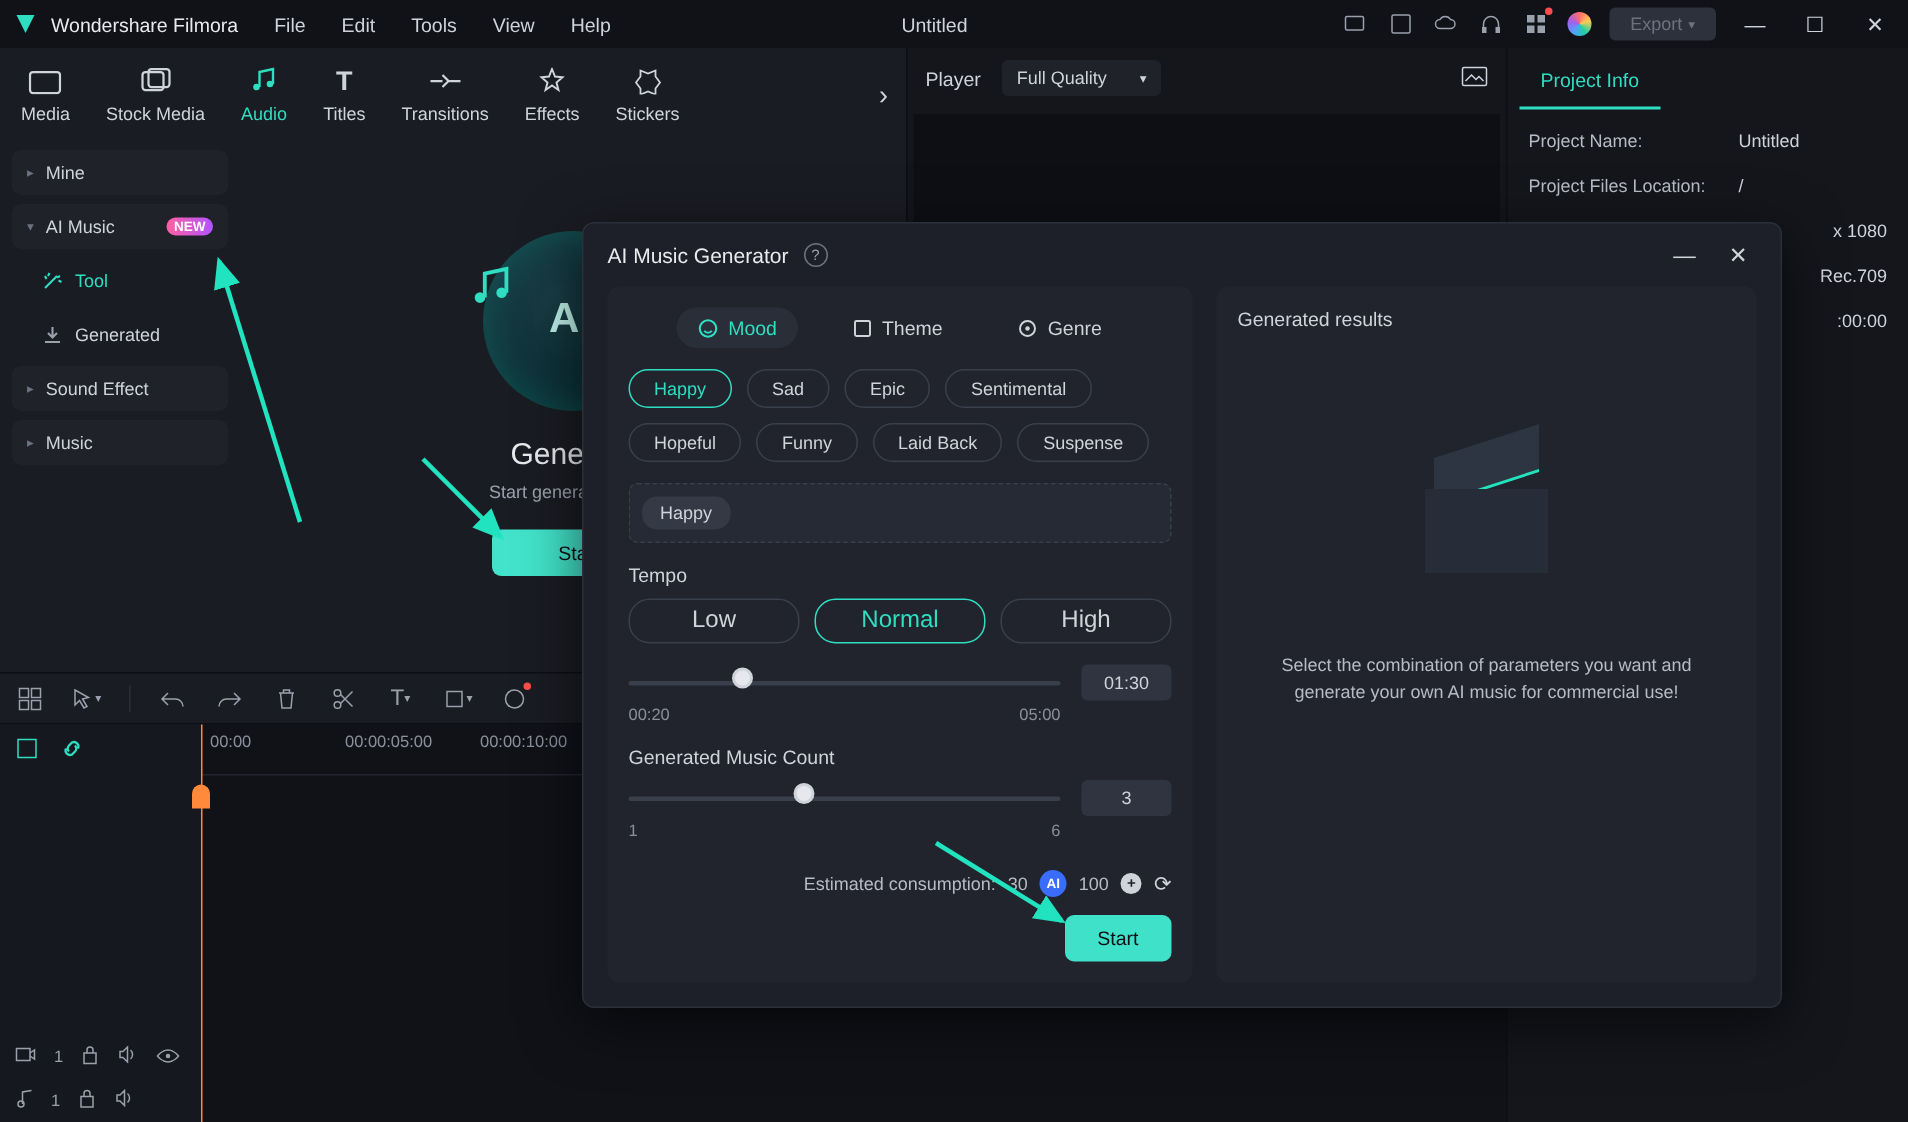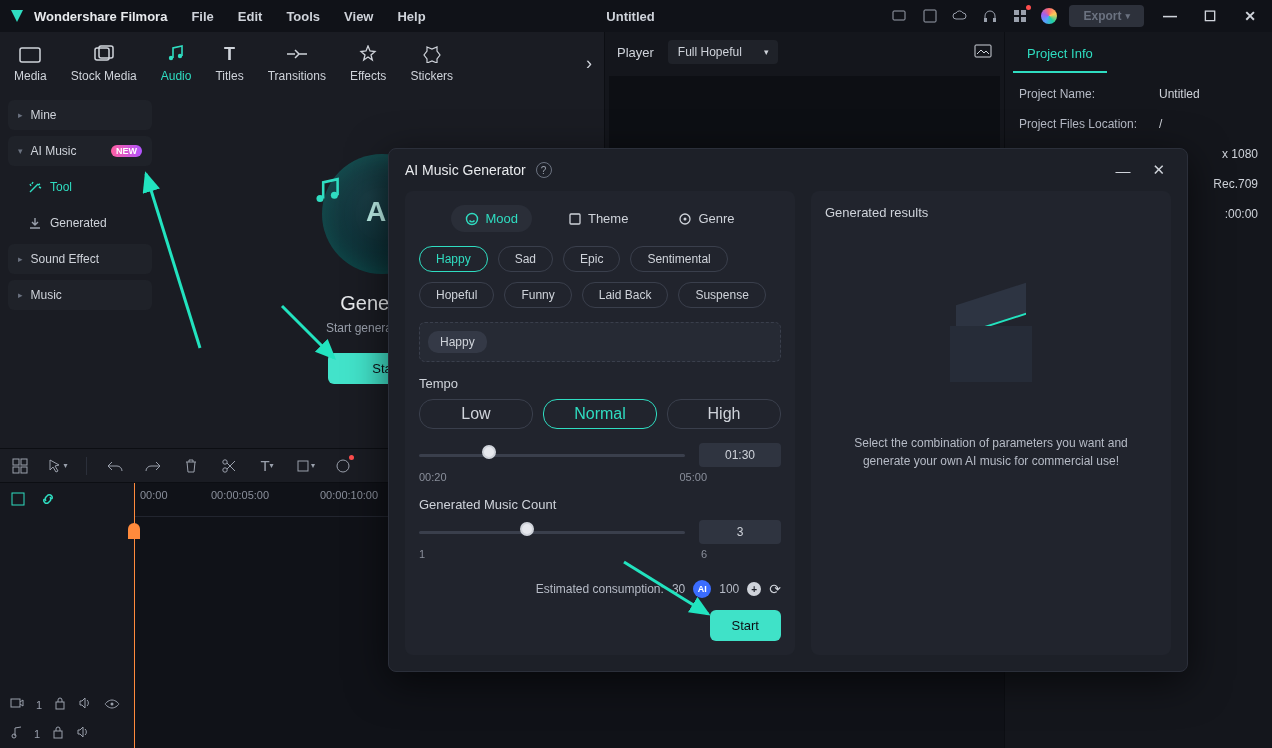--- a/index.html
+++ b/index.html
@@ -14,21 +14,21 @@
   --text-dim: #9aa0ac;
   --text-dimmer: #6b7280;
   --accent: #2fddc1;
   --accent-dark: #1fa48e;
   --border: #2b2f3a;
 }
 * { box-sizing: border-box; margin: 0; padding: 0; font-family: "Segoe UI", Tahoma, sans-serif; }
 body { width: 1272px; height: 748px; background: var(--bg-main); color: var(--text); overflow: hidden; position: relative; font-size: 13px; }
 
 
-.titlebar { height: 32px; background: #101218; display: flex; align-items: center; padding: 0 8px; font-weight: bold; }
+.titlebar { height: 32px; background: #101218; display: flex; align-items: center; padding: 0 8px; }
 .titlebar .logo { width: 18px; height: 18px; margin-right: 8px; }
 .titlebar .app-name { font-size: 13px; color: #e8eaed; margin-right: 24px; }
 .titlebar .menu-item { font-size: 13px; color: #cfd3da; margin-right: 24px; cursor: pointer; }
 .titlebar .center-title { flex: 1; text-align: center; font-size: 13px; color: #cfd3da; padding-right: 80px; }
 .titlebar .right-icons { display: flex; align-items: center; gap: 12px; }
 .titlebar .icon-slot { width: 18px; height: 18px; color: #9aa0ac; display:flex; align-items:center; justify-content:center; }
 .titlebar .export-btn { background: #2d313b; color: #6b7280; padding: 4px 14px; border-radius: 4px; font-size: 12px; display:flex; align-items:center; gap:4px; }
 .titlebar .win-ctrl { width: 28px; text-align: center; font-size: 14px; color: #cfd3da; }
 .rainbow-dot{width:16px;height:16px;border-radius:50%;background:conic-gradient(#ff6b6b,#feca57,#1dd1a1,#54a0ff,#a55eea,#ff6b6b);}
 .notify-dot{position:relative}
@@ -106,21 +106,21 @@
 .pill{padding:5px 16px;border-radius:14px;border:1px solid #3a3f4c;font-size:12px;color:#cfd3da;cursor:pointer;}
 .pill.on{border-color:var(--accent);color:var(--accent);}
 .sel-box{background:#262a34;border:1px dashed #3a3f4c;border-radius:6px;padding:8px;margin-top:4px;margin-bottom:14px;}
 .chip{display:inline-block;background:#343946;border-radius:10px;padding:4px 12px;font-size:12px;color:#cfd3da;}
 .section-label{font-size:13px;color:#cfd3da;margin-bottom:8px;}
 .tempo-row{display:flex;gap:10px;margin-bottom:14px;}
 .tempo-btn{flex:1;text-align:center;padding:5px 0;border-radius:14px;border:1px solid #3a3f4c;font-size:16px;color:#cfd3da;cursor:pointer;}
 .tempo-btn.on{border-color:var(--accent);color:var(--accent);}
 .slider-wrap{display:flex;align-items:center;gap:14px;margin-bottom:4px;}
 .slider-wrap input[type=range]{flex:1;-webkit-appearance:none;height:3px;background:#3a3f4c;border-radius:2px;}
-.val-box{width:82px;text-align:center;background:#2f3440;border-radius:4px;padding:5px 12px;font-size:12px;color:#cfd3da;}
+.val-box{width:60px;text-align:center;background:#2f3440;border-radius:4px;padding:5px 12px;font-size:12px;color:#cfd3da;}
 .range-labels{display:flex;justify-content:space-between;font-size:11px;color:#8a8f9b;margin-bottom:14px;width:calc(100% - 74px);}
 .est-row{margin-top:auto;display:flex;align-items:center;justify-content:flex-end;gap:8px;font-size:12px;color:#b6bbc6;}
 .ai-badge{width:18px;height:18px;border-radius:50%;background:#3a6cff;color:#fff;font-size:9px;display:flex;align-items:center;justify-content:center;font-weight:700;}
 .plus-circ{width:14px;height:14px;border-radius:50%;background:#cfd3da;color:#1d2028;font-size:10px;display:flex;align-items:center;justify-content:center;font-weight:700;}
 .refresh{font-size:14px;color:#cfd3da;}
 .start-row{display:flex;justify-content:flex-end;margin-top:12px;}
 .start-btn{background:#3fe2c8;color:#0d0f14;padding:8px 22px;border-radius:6px;font-size:13px;font-weight:500;cursor:pointer;}
 .gen-results-label{font-size:13px;color:#cfd3da;margin-bottom:30px;}
 .box-illus{width:110px;height:90px;align-self:center;margin-top:60px;position:relative;}
 .box-illus .lid{position:absolute;left:20px;top:-16px;width:70px;height:30px;background:#2d3442;transform:skewY(-18deg);box-shadow:0 2px 0 #23e3bf;}
@@ -299,21 +299,21 @@
           <div class="gen-btn"><span>Sta</span></div>
         </div>
       </div>
     </div>
   </div>
 
   <div class="mid-col">
     <div class="player-bar">
       <span>Player</span>
       <div class="quality-sel">
-          <span>Full Hopeful</span>
+          <span>Full Quality</span>
           <span style="font-size:9px">▾</span>
         </div>
       <span style="margin-left:auto"><svg width="18" height="14" viewBox="0 0 18 14">
             <rect x="1" y="1" width="16" height="12" rx="1" fill="none" stroke="#cfd3da"></rect>
             <path d="M3 10l4-4 3 3 2-2 3 3" fill="none" stroke="#cfd3da"></path>
           </svg></span>
     </div>
     <div class="player-canvas"></div>
   </div>
 
@@ -434,21 +434,21 @@
               <path d="M4 6V4a2 2 0 014 0v2" fill="none" stroke="currentColor"></path>
             </svg></span>
         <span><svg width="14" height="12" viewBox="0 0 14 12">
               <path d="M2 4h2l3-3v10l-3-3H2zM9 3a4 4 0 010 6" fill="none" stroke="currentColor"></path>
             </svg></span>
       </div>
     </div>
     <div class="tl-right">
       <div class="ruler">
         <span class="tick" style="left:6px">00:00</span>
-        <span class="tick" style="left:77px">00:00:05:00</span>
+        <span class="tick" style="left:96px">00:00:05:00</span>
         <span class="tick" style="left:186px">00:00:10:00</span>
       </div>
       <div class="playhead"></div>
     </div>
   </div>
 </div>
 
 <div class="modal">
   <div class="modal-head">
     <span>AI Music Generator</span>

